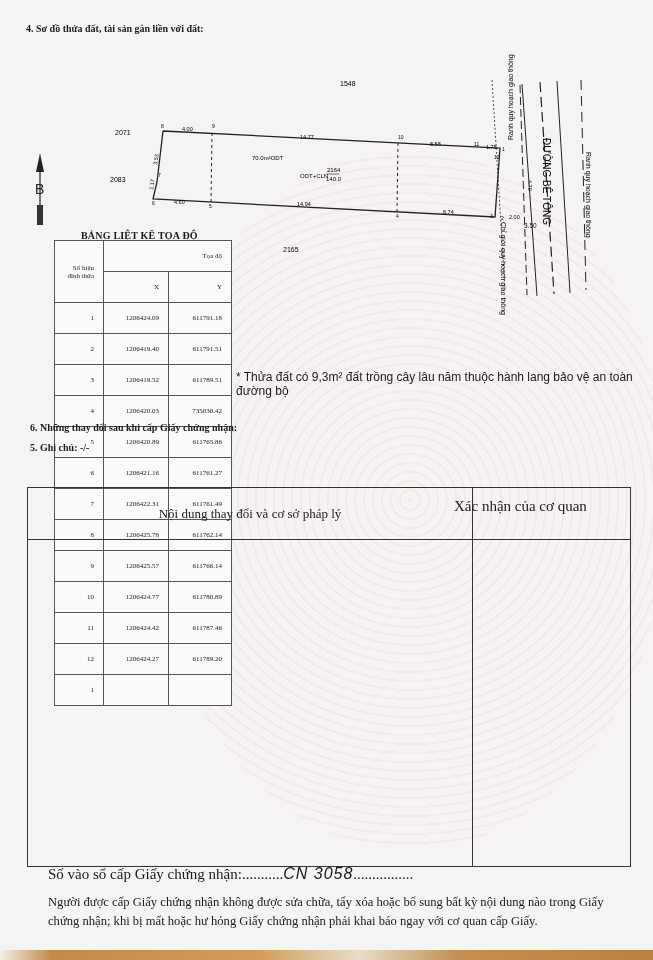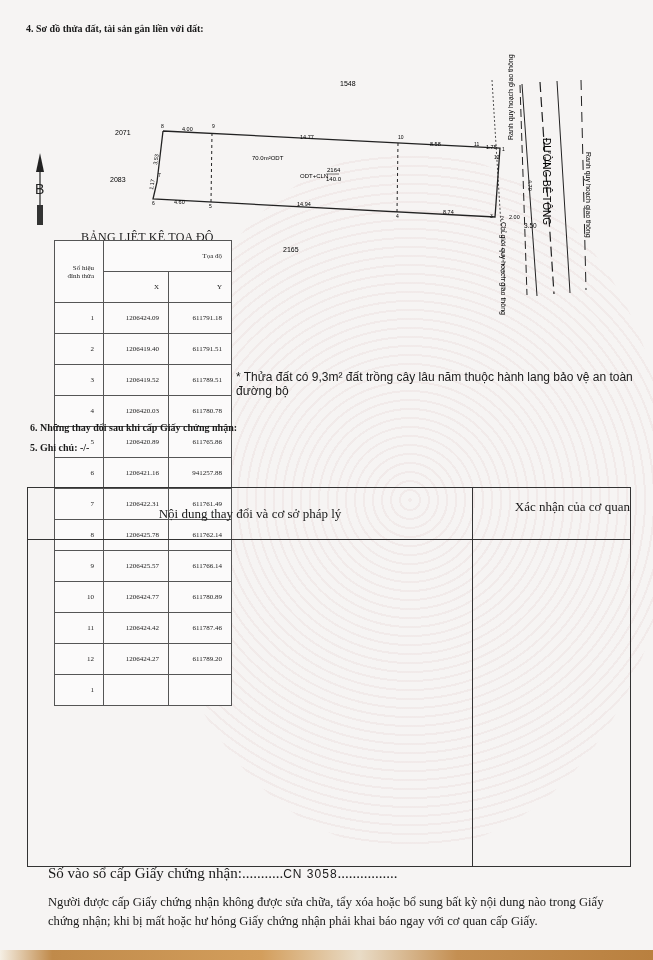--- a/index.html
+++ b/index.html
@@ -12,40 +12,40 @@
     position:absolute; left:150px; top:150px; width:520px; height:700px;
     border-radius:50%;
     background: repeating-radial-gradient(circle at 50% 50%, rgba(200,150,150,0.10) 0 2px, rgba(255,255,255,0) 2px 9px);
     pointer-events:none;
   }
   .heading { position:absolute; font-weight:bold; font-size:10px; }
   .sec4 { left:26px; top:23px; }
   .sec5 { left:30px; top:426px;margin-top:16px; }
   .sec6 { left:30px; top:422px; }
   svg text { font-family:"Liberation Sans", sans-serif; }
-  .coord-title { position:absolute; left:81px; top:230px; font-size:12px; font-weight:normal; letter-spacing:0.2px; }
+  .coord-title { position:absolute; left:81px; top:230px; font-size:10px; font-weight:bold; letter-spacing:0.2px; }
   table.coords {
     position:absolute; left:54px; top:240px; border-collapse:collapse;
     font-size:7px; background:#fbfafa;
   }
   table.coords td, table.coords th { border:1px solid #555; text-align:right; padding:9px; height:12px; font-weight:normal; }
   table.coords .c0 { width:30px; }
   table.coords .c1 { width:46px; }
   table.coords .c2 { width:44px; }
   .note { position:absolute; left:236px; top:370px; font-family:"Liberation Sans", sans-serif; font-size:12px; }
   .changes {
     position:absolute; left:27px; top:471px; width:604px; height:380px;
     border:1.5px solid #333; box-sizing:border-box;margin-top:16px;
   }
   .changes .vline { position:absolute; left:444px; top:0; bottom:0; border-left:1.5px solid #333; }
   .changes .hline { position:absolute; left:0; right:0; top:51px; border-top:1.5px solid #333; }
   .changes .h1 { position:absolute; left:0; width:444px; top:18px; text-align:center; font-size:13px; }
-  .changes .h2 { position:absolute; left:446px; width:156px; top:8px; text-align:right; font-size:13px; line-height:21px; }
+  .changes .h2 { position:absolute; left:426px; width:156px; top:8px; text-align:left; font-size:15px; line-height:21px; }
   .regno { position:absolute; left:48px; top:865px; font-size:15px; }
-  .regno .hand { font-family:"Liberation Sans", sans-serif; font-size:12px; letter-spacing:1px; }
+  .regno .hand { font-family:"Liberation Sans", sans-serif; font-size:16px; letter-spacing:1px;font-style:italic; }
   .warn { position:absolute; left:48px; top:893px; width:580px; font-size:12.6px; line-height:19px; }
   .bottom-edge {
     position:absolute; left:0; bottom:0; width:653px; height:10px;
     background:linear-gradient(90deg,#f5efe4 0%,#c08a4a 8%,#d39e5c 40%,#e9dcc7 55%,#c48f52 70%,#b9803f 100%);
   }
 </style>
 </head>
 <body>
 
 <div class="watermark"></div>
@@ -144,31 +144,31 @@
         <td>611791.51</td>
       </tr>
       <tr>
         <td>3</td>
         <td>1206419.52</td>
         <td>611789.51</td>
       </tr>
       <tr>
         <td>4</td>
         <td>1206420.03</td>
-        <td>611780.78</td>
+        <td>735030.42</td>
       </tr>
       <tr>
         <td>5</td>
         <td>1206420.89</td>
         <td>611765.86</td>
       </tr>
       <tr>
         <td>6</td>
         <td>1206421.16</td>
-        <td>941257.88</td>
+        <td>611761.27</td>
       </tr>
       <tr>
         <td>7</td>
         <td>1206422.31</td>
         <td>611761.49</td>
       </tr>
       <tr>
         <td>8</td>
         <td>1206425.78</td>
         <td>611762.14</td>

